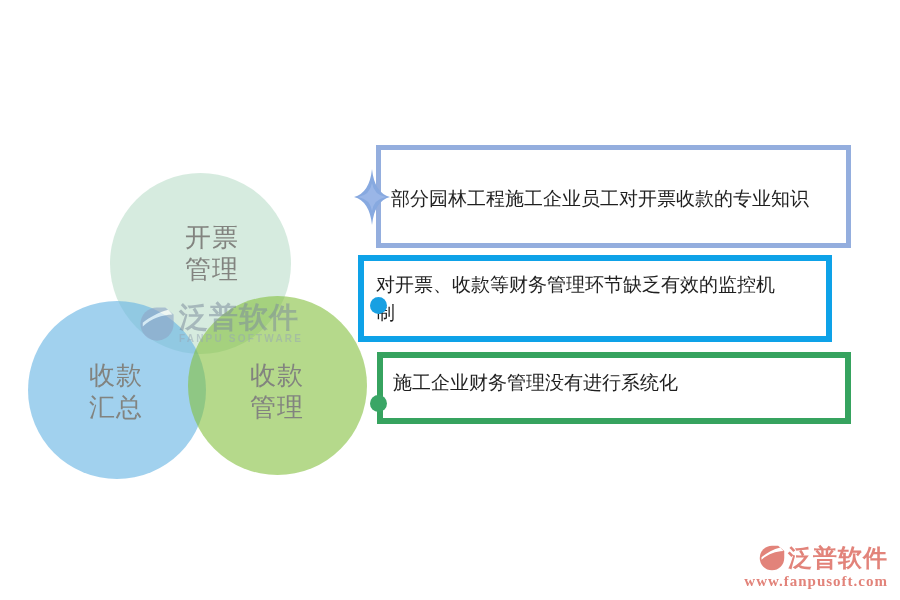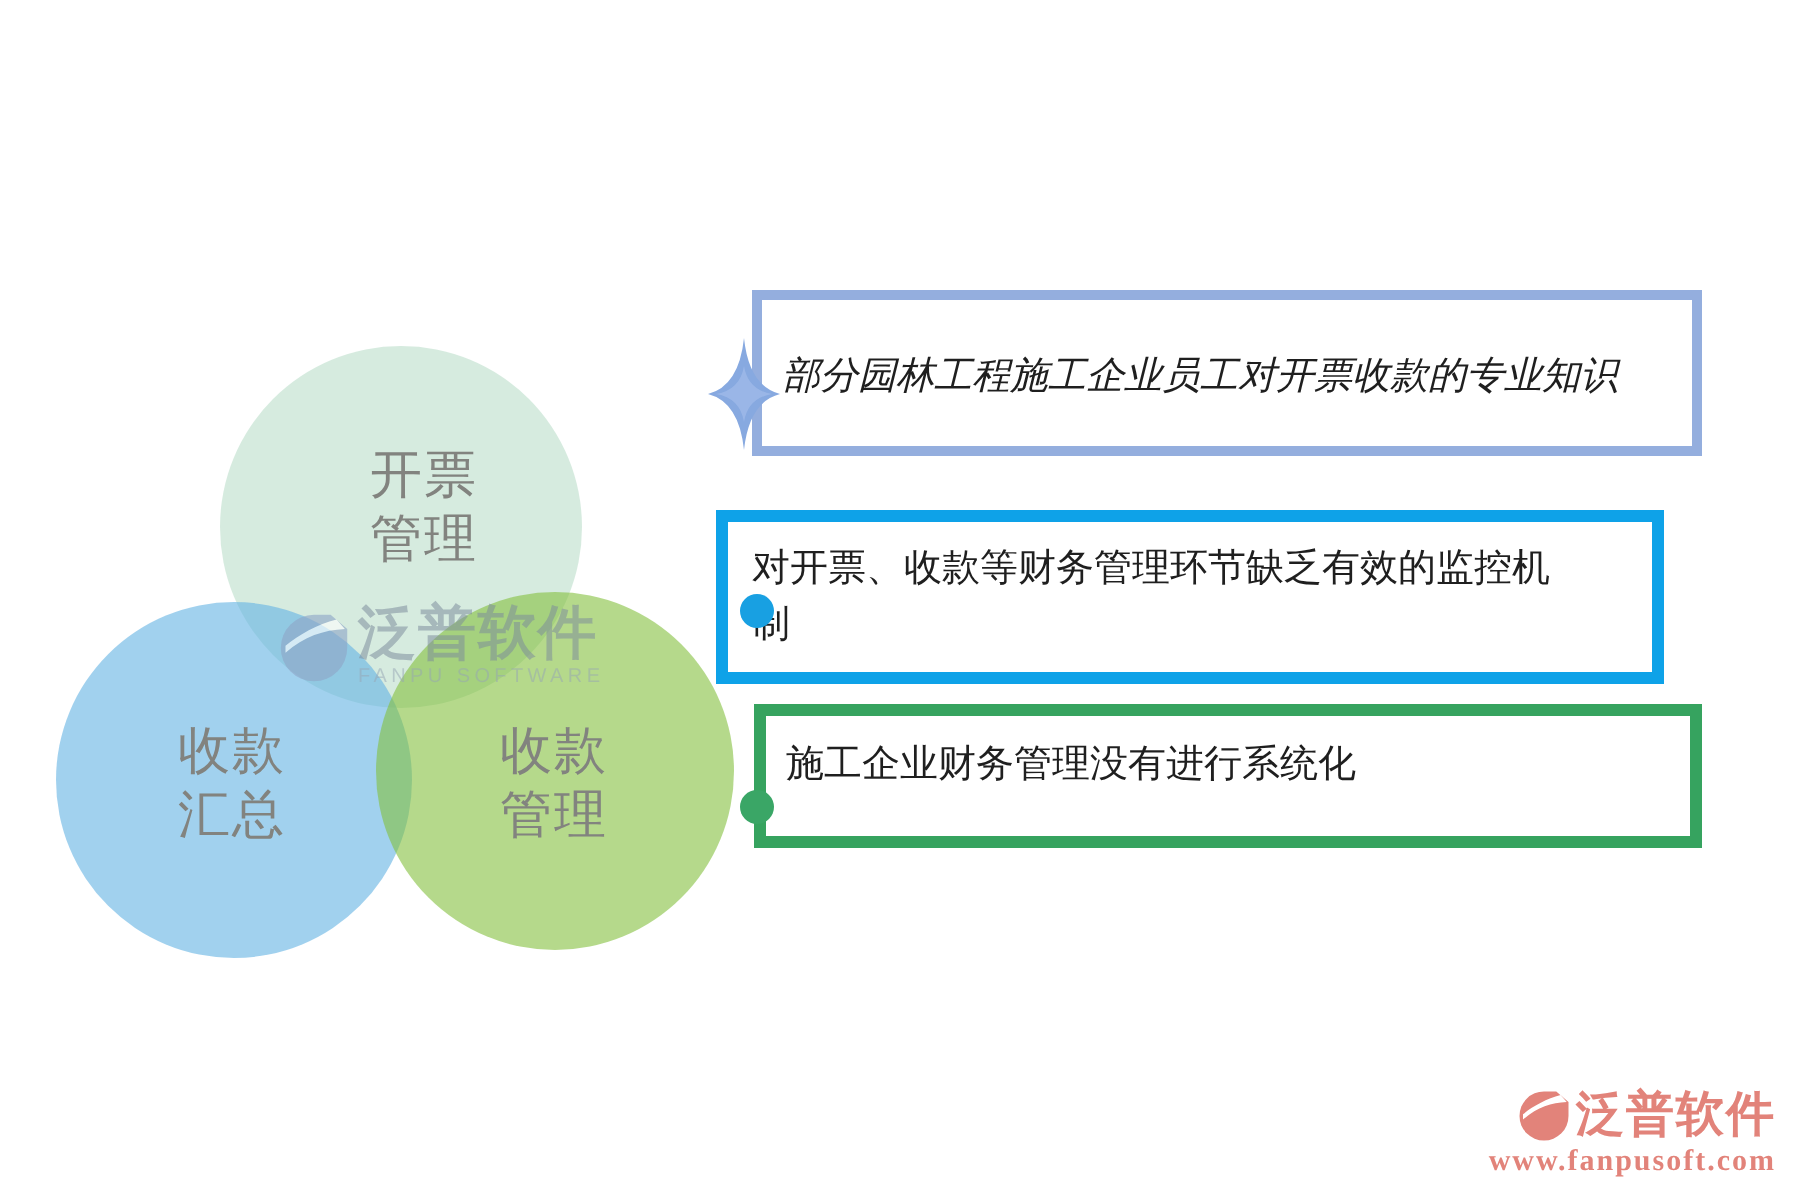--- a/index.html
+++ b/index.html
@@ -24,30 +24,30 @@
   .label-summary { left: 56px;  top: 359px; width: 120px; }
   .label-mgmt    { left: 217px; top: 359px; width: 120px; }
 
   
   .watermark { position: absolute; left: 138px; top: 301px; z-index: 5;
                display: flex; align-items: flex-start; opacity: 0.62; }
   .watermark .wm-icon { width: 38px; height: 42px; margin-top: 2px; }
   .wm-text { margin-left: 3px; }
   .wm-name { font-size: 29px; line-height: 32px; font-weight: bold;
              color: rgba(125,140,155,0.85); letter-spacing: 1px; }
-  .wm-sub  { font-size: 10px; line-height: 11px; font-weight: normal;
+  .wm-sub  { font-size: 10px; line-height: 11px; font-weight: bold;
              color: rgba(150,165,180,0.8); letter-spacing: 2.2px; }
 
   
   .issue-box { position: absolute; background: #ffffff; z-index: 4;
                display: flex; flex-direction: column; justify-content: center;
                font-family: "Liberation Serif", serif;
                font-size: 19px; line-height: 28px; color: #1f1f1f; }
-  .issue-1 { left: 376px; top: 145px; width: 475px; height: 83px;
-             border: 5px solid #94aede; padding: 18px 10px 14px 10px; font-style: italic; }
+  .issue-1 { left: 376px; top: 145px; width: 475px; height: 103px;
+             border: 5px solid #94aede; padding: 18px 10px 14px 10px; }
   .issue-2 { left: 358px; top: 255px; width: 474px; height: 87px;
              border: 6px solid #0ea2e8; padding: 0 10px 0 12px; }
   .issue-3 { left: 377px; top: 352px; width: 474px; height: 72px;
              border: 6px solid #36a35f; padding: 0 10px 10px 10px; }
 
   
   .star-marker { position: absolute; left: 354px; top: 169px; width: 36px; height: 56px; z-index: 7; }
   .dot-marker  { position: absolute; width: 17px; height: 17px; border-radius: 50%; z-index: 7; }
   .dot-blue    { left: 370px; top: 297px; background: #18a0e2; }
   .dot-green   { left: 370px; top: 395px; background: #3aa666; }

